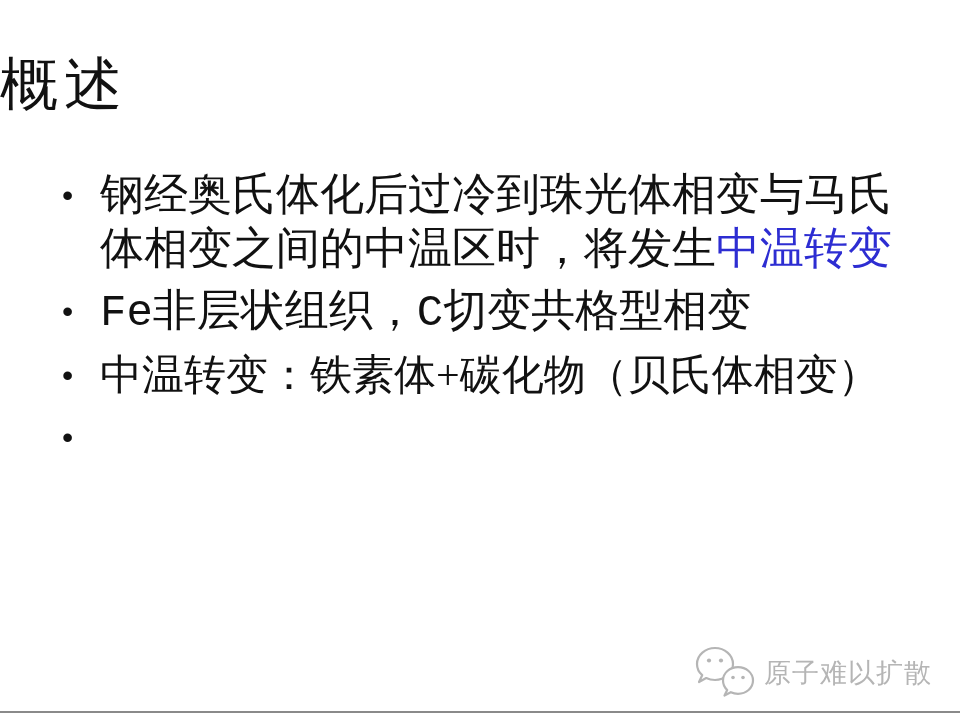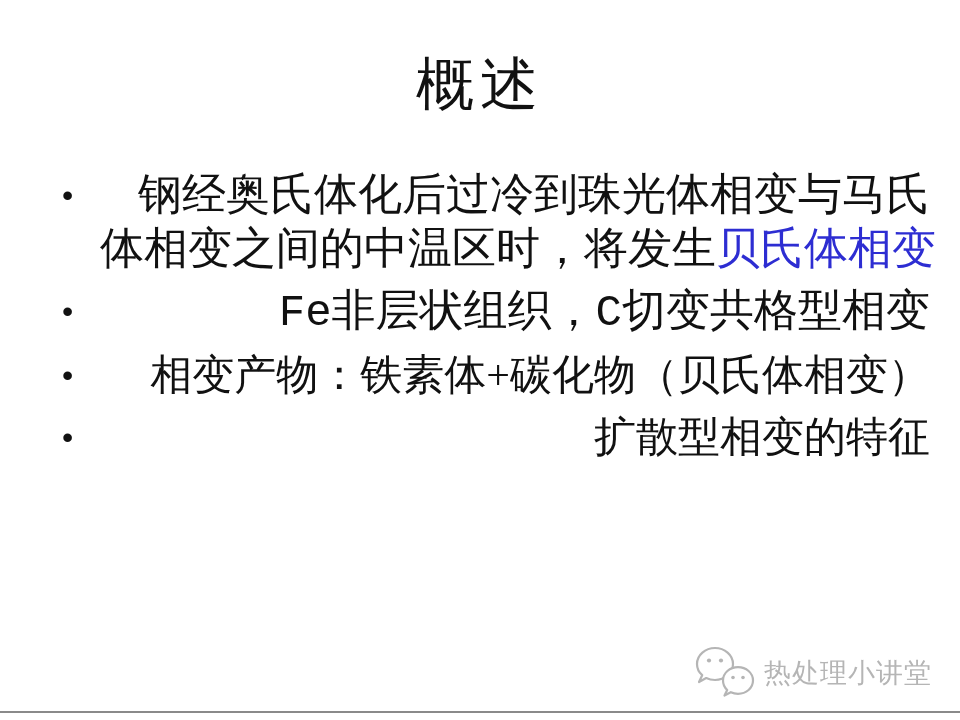--- a/index.html
+++ b/index.html
@@ -14,21 +14,21 @@
     position:relative;
     width:960px;height:720px;
     background:var(--background);
     overflow:hidden;
     font-family:"Liberation Serif","DejaVu Serif",serif;
     color:var(--text);
   }
   .title{
     margin:0;
     position:absolute;top:46px;left:0;width:100%;
-    text-align:center;
+    text-align:left;
     font-size:58px;font-weight:normal;
     letter-spacing:6px;
     color:var(--text);
   }
   .bullets{
     position:absolute;top:168px;left:60px;right:30px;
     margin:0;padding:0;list-style:none;
   }
   .bullets li{
     position:relative;
@@ -38,21 +38,21 @@
     line-height:54px;
   }
   .bullets li:nth-child(3),
   .bullets li:nth-child(4){font-size:42px;}
   .marker{
     position:absolute;left:2px;top:0;
     font-size:32px;line-height:54px;
     font-family:"Liberation Sans","DejaVu Sans",sans-serif;
     color:var(--text);
   }
-  .line{white-space:nowrap;text-align:right;}
+  .line{white-space:nowrap;}
   .seg{color:var(--text);}
   .seg.blue{color:var(--accent-blue);}
   .seg.latin{font-family:Liberation Mono, monospace;}
   .watermark{
     position:absolute;right:28px;bottom:20px;
     display:flex;align-items:center;gap:8px;
     color:var(--watermark-gray);
     font-family:"Liberation Sans","DejaVu Sans",sans-serif;
     font-size:27px;
     letter-spacing:1px;
@@ -69,49 +69,48 @@
 <body>
 
 <div class="slide">
 
   <h1 class="title">概述</h1>
 
   <ul class="bullets">
       <li>
         <span class="marker">•</span>
         <div class="line"><span class="seg">钢经奥氏体化后过冷到珠光体相变与马氏</span></div>
-        <div class="line"><span class="seg">体相变之间的中温区时，将发生</span><span class="seg blue">贝氏体相变</span></div>
+        <div class="line"><span class="seg">体相变之间的中温区时，将发生</span><span class="seg blue">中温转变</span></div>
       </li>
       <li>
         <span class="marker">•</span>
         <div class="line"><span class="seg latin">Fe</span><span class="seg">非层状组织，</span><span class="seg latin">C</span><span class="seg">切变共格型相变</span></div>
       </li>
       <li>
         <span class="marker">•</span>
-        <div class="line"><span class="seg">相变产物：铁素体</span><span class="seg">+</span><span class="seg">碳化物（贝氏体相变）</span></div>
+        <div class="line"><span class="seg">中温转变：铁素体</span><span class="seg">+</span><span class="seg">碳化物（贝氏体相变）</span></div>
       </li>
       <li>
         <span class="marker">•</span>
-        <div class="line"><span class="seg">扩散型相变的特征</span></div>
       </li>
     </ul>
 
   <div class="watermark">
     <span class="wicon">
       <svg width="62" height="55" viewBox="0 0 62 55" xmlns="http://www.w3.org/2000/svg">
         <g fill="#ffffff" stroke="#b5b5b5" stroke-width="2.2" stroke-linecap="round" stroke-linejoin="round">
           <path d="M39,19 C39,28.2 30.6,35 21,35 C17.8,35 14.8,34.3 12.2,33 L5,37 L8.2,30.2 C5,27.4 3,23.5 3,19 C3,9.8 11.4,3 21,3 C30.6,3 39,9.8 39,19 Z"></path>
           <path d="M59,35.5 C59,43 52.2,48.8 44,48.8 C41.4,48.8 38.9,48.2 36.8,47.2 L30.5,50.5 L33.2,45 C30.6,42.6 29,39.3 29,35.5 C29,28 35.8,22.2 44,22.2 C52.2,22.2 59,28 59,35.5 Z"></path>
         </g>
         <g fill="#b5b5b5" stroke="none">
           <circle cx="15" cy="15.5" r="2.1"></circle>
           <circle cx="27" cy="15.5" r="2.1"></circle>
           <circle cx="39" cy="32.5" r="1.8"></circle>
           <circle cx="49" cy="32.5" r="1.8"></circle>
         </g>
       </svg>
     </span>
-    <span class="wtext">热处理小讲堂</span>
+    <span class="wtext">原子难以扩散</span>
   </div>
 
   <div class="divider"></div>
 
 </div>
 
 </body></html>

